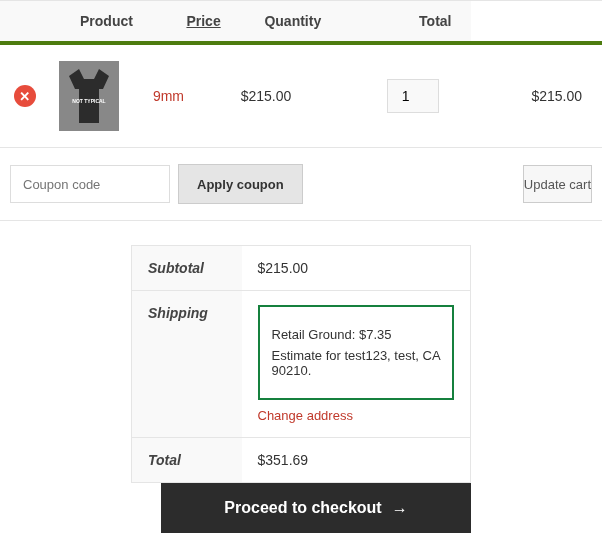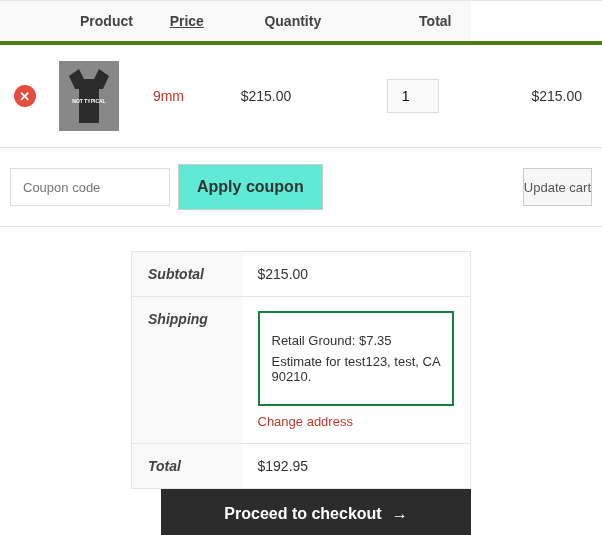--- a/index.html
+++ b/index.html
@@ -22,21 +22,21 @@
       border-top: 1px solid #e5e5e5;
     }
     .cart-table thead th {
       padding: 12px 10px;
       font-weight: 600;
       color: #444;
       background: #f9f9f9;
       text-align: left;
     }
     .cart-table thead th.col-product { padding-left: 80px; }
-    .cart-table thead th.col-price { text-align: center; text-decoration: underline; }
+    .cart-table thead th.col-price { text-align: right; text-decoration: underline; }
     .cart-table thead th.col-qty { text-align: center; }
     .cart-table thead th.col-total { text-align: right; padding-right: 20px; }
 
     .cart-table tbody tr {
       border-bottom: 1px solid #e5e5e5;
     }
     .cart-table tbody td {
       padding: 16px 10px;
       vertical-align: middle;
     }
@@ -103,25 +103,25 @@
     .coupon-input {
       width: 160px;
       height: 38px;
       border: 1px solid #ddd;
       padding: 0 12px;
       font-size: 13px;
       color: #999;
       outline: none;
     }
     .apply-btn {
-      height: 46px;
+      height: 40px;
       padding: 0 18px;
-      background: #5eead4;
+      background: #e5e5e5;
       border: 1px solid #ccc;
-      font-size: 16px;
+      font-size: 13px;
       font-weight: 700;
       color: #333;
       cursor: pointer;
     }
     .update-btn {
       height: 38px;
       padding: 0 0;
       background: #f7f7f7;
       border: 1px solid #ccc;
       font-size: 13px;
@@ -271,21 +271,21 @@
       <td class="value-cell">
         <div class="shipping-box">
           <div class="shipping-line">Retail Ground: $7.35</div>
           <div class="shipping-line">Estimate for test123, test, CA 90210.</div>
         </div>
         <a class="change-address-link" href="#">Change address</a>
       </td>
     </tr>
     <tr>
       <td class="label-cell">Total</td>
-      <td class="value-cell">$192.95</td>
+      <td class="value-cell">$351.69</td>
     </tr>
   </tbody>
     </table>
 
   <div class="checkout-row" style="width:340px; margin-top:0;">
     <button class="checkout-btn">
       <span>Proceed to checkout</span>
       <span>→</span>
     </button>
   </div>

